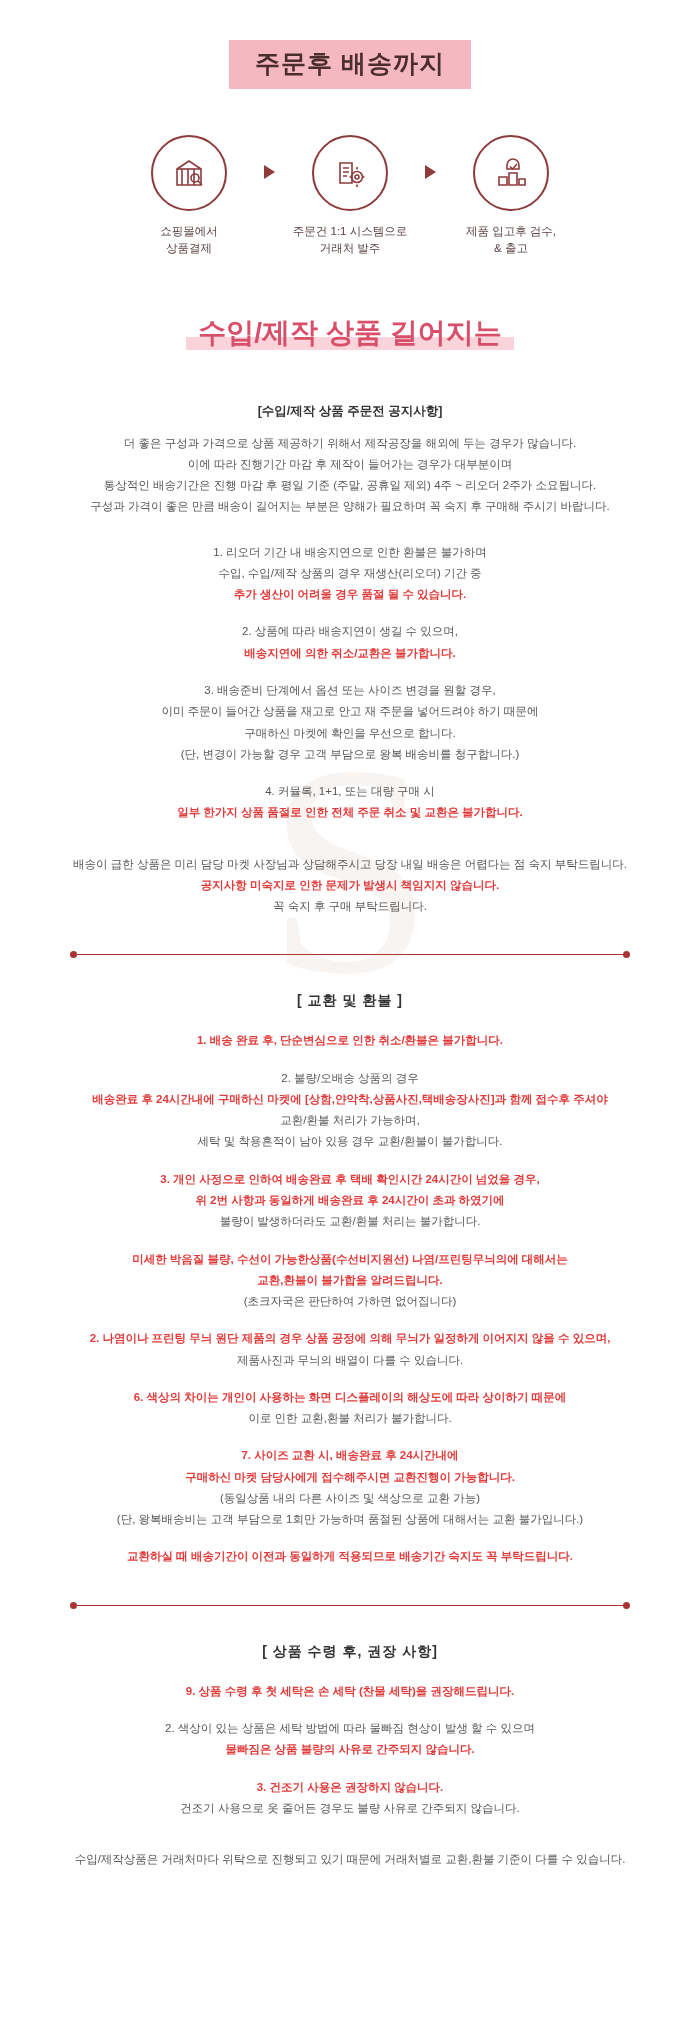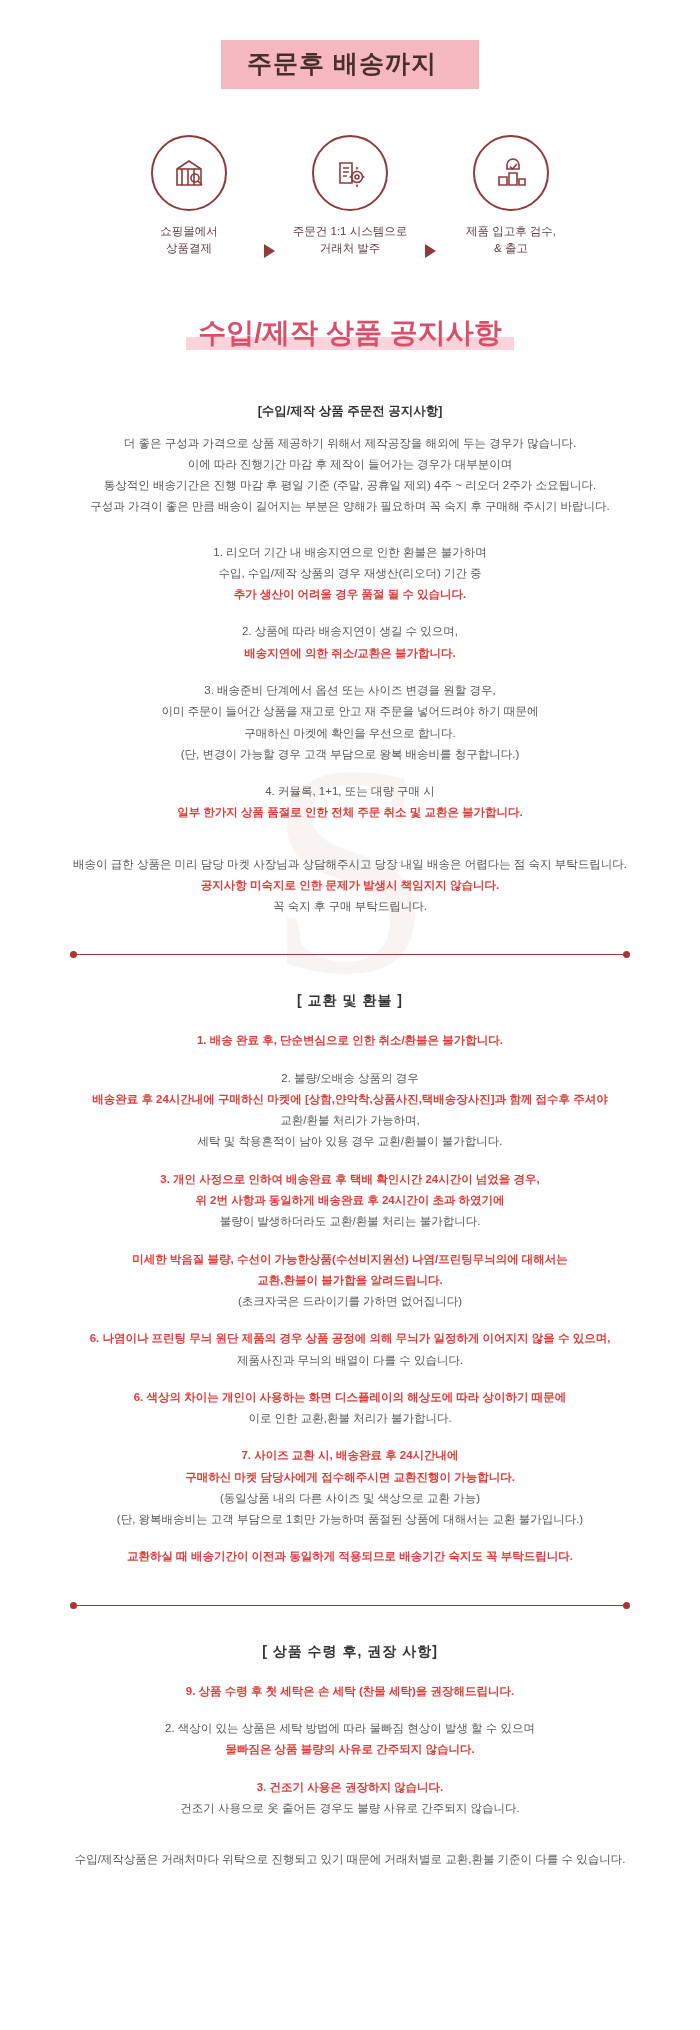--- a/index.html
+++ b/index.html
@@ -37,33 +37,33 @@
   .content { position: relative; z-index: 2; }
 
   
   .banner-wrap {
     text-align: center;
     padding-top: 40px;
   }
   .banner {
     display: inline-block;
     background: #f6b8c0;
-    padding: 7px 42px 9px 26px;
+    padding: 7px 26px 9px 26px;
     color: #4a2d2d;
     font-size: 25px;
     font-weight: bold;
     letter-spacing: 1px;
   }
 
   
   .steps {
     margin-top: 46px;
     display: flex;
     justify-content: center;
-    align-items: flex-end;
+    align-items: flex-start;
   }
   .step {
     width: 150px;
     text-align: center;
   }
   .step-circle {
     width: 76px;
     height: 76px;
     border: 2px solid #8d3b3b;
     border-radius: 50%;
@@ -215,21 +215,21 @@
         </div>
         <div class="step-label">제품 입고후 검수,
 &amp; 출고</div>
       </div>
 
     </div>
 
     <div class="big-title-wrap">
       <div class="big-title">
         <span class="hl"></span>
-        <span>수입/제작 상품 공지사항</span>
+        <span>수입/제작 상품 길어지는</span>
       </div>
     </div>
 
     <div class="block sp-top-48">
       <div class="hd">[수입/제작 상품 주문전 공지사항]</div>
       <div style="height:10px"></div>
       <div>더 좋은 구성과 가격으로 상품 제공하기 위해서 제작공장을 해외에 두는 경우가 많습니다.</div>
       <div>이에 따라 진행기간 마감 후 제작이 들어가는 경우가 대부분이며</div>
       <div>통상적인 배송기간은 진행 마감 후 평일 기준 (주말, 공휴일 제외) 4주 ~ 리오더 2주가 소요됩니다.</div>
       <div>구성과 가격이 좋은 만큼 배송이 길어지는 부분은 양해가 필요하며 꼭 숙지 후 구매해 주시기 바랍니다.</div>
@@ -286,25 +286,25 @@
 
     <div class="block sp-top-16">
       <div class="red-b">3. 개인 사정으로 인하여 배송완료 후 택배 확인시간 24시간이 넘었을 경우,</div>
       <div class="red-b">위 2번 사항과 동일하게 배송완료 후 24시간이 초과 하였기에</div>
       <div>불량이 발생하더라도 교환/환불 처리는 불가합니다.</div>
     </div>
 
     <div class="block sp-top-16">
       <div class="red-b">미세한 박음질 불량, 수선이 가능한상품(수선비지원선) 나염/프린팅무늬의에 대해서는</div>
       <div class="red-b">교환,환불이 불가합을 알려드립니다.</div>
-      <div>(초크자국은 드라이기를 가하면 없어집니다)</div>
-    </div>
-
-    <div class="block sp-top-16">
-      <div class="red-b">6. 나염이나 프린팅 무늬 원단 제품의 경우 상품 공정에 의해 무늬가 일정하게 이어지지 않을 수 있으며,</div>
+      <div>(초크자국은 판단하여 가하면 없어집니다)</div>
+    </div>
+
+    <div class="block sp-top-16">
+      <div class="red-b">2. 나염이나 프린팅 무늬 원단 제품의 경우 상품 공정에 의해 무늬가 일정하게 이어지지 않을 수 있으며,</div>
       <div>제품사진과 무늬의 배열이 다를 수 있습니다.</div>
     </div>
 
     <div class="block sp-top-16">
       <div class="red-b">6. 색상의 차이는 개인이 사용하는 화면 디스플레이의 해상도에 따라 상이하기 때문에</div>
       <div>이로 인한 교환,환불 처리가 불가합니다.</div>
     </div>
 
     <div class="block sp-top-16">
       <div class="red-b">7. 사이즈 교환 시, 배송완료 후 24시간내에</div>

